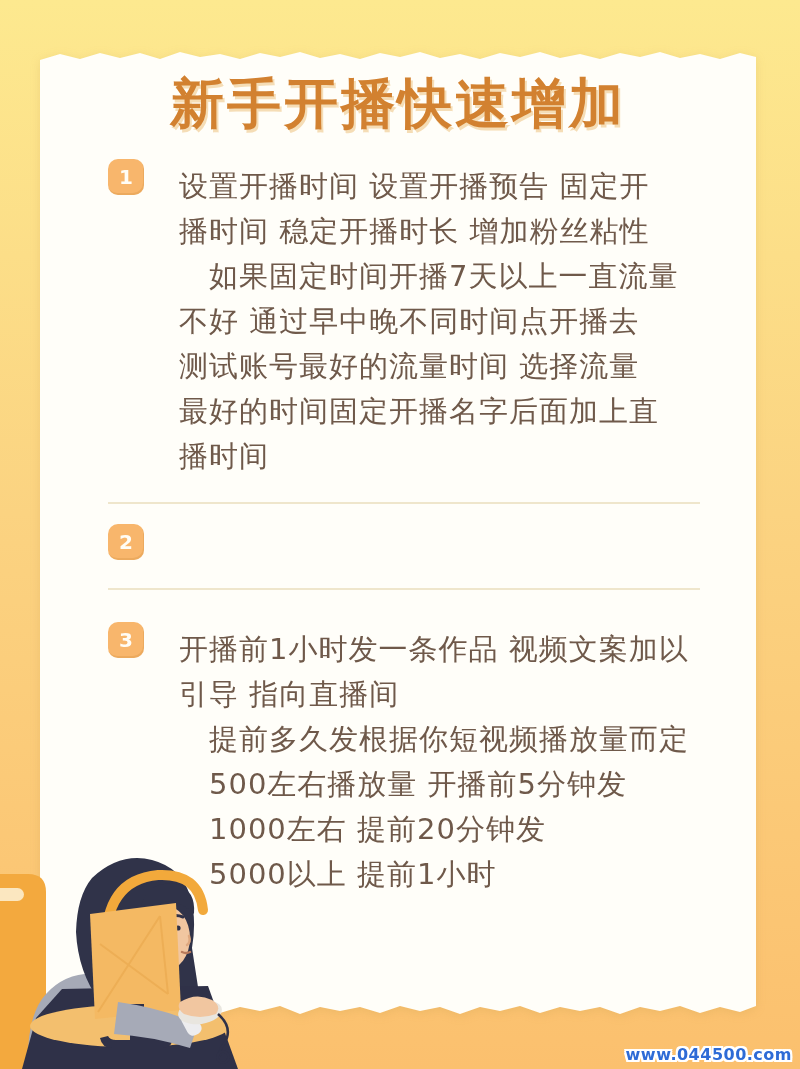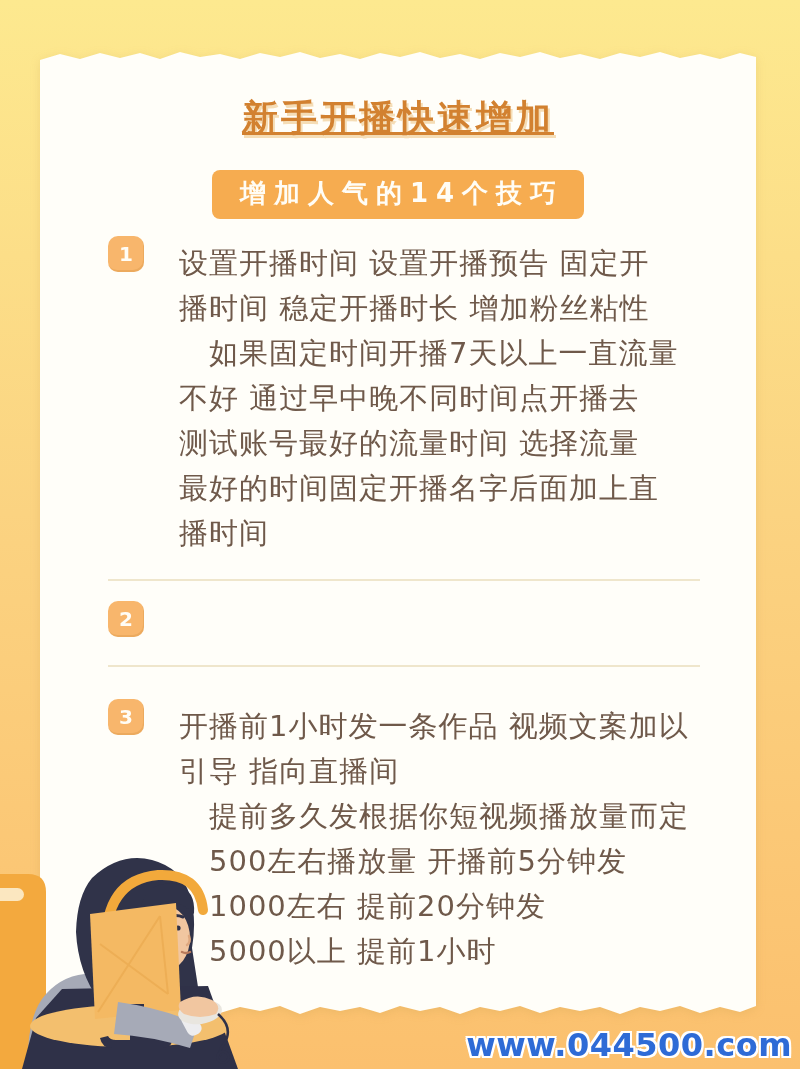--- a/index.html
+++ b/index.html
@@ -5,24 +5,23 @@
   html,body{margin:0;padding:0;}
   body{
     width:800px;height:1069px;position:relative;overflow:hidden;
     font-family:"DejaVu Sans",sans-serif;
     background:linear-gradient(180deg,var(--bg-top,#FDE98F) 0%,#FBD381 48%,var(--bg-bottom,#FBC06E) 100%);
   }
   .card-svg{position:absolute;left:40px;top:50px;width:716px;height:966px;z-index:1;
     filter:drop-shadow(0 2px 5px rgba(180,140,60,.18));}
   .content{position:absolute;left:40px;top:50px;width:716px;height:966px;z-index:2;box-sizing:border-box;padding-top:16px;}
   .poster-title{
-    margin:14px;text-align:center;font-size:36px;font-weight:bold;line-height:76px;
+    margin:0;text-align:center;font-size:54px;font-weight:bold;line-height:76px;
     color:var(--title,#D28130);letter-spacing:3px;
     text-shadow:2px 3px 0 #F5DDB6;
-    text-decoration:underline;
   }
   .subtitle-badge{
     display:block;width:max-content;margin:9px auto 0;
     background:var(--badge-bg,#F6AC50);color:#FFFDF6;border-radius:8px;
     font-size:26px;font-weight:bold;letter-spacing:8px;
     padding:6px 20px 8px 28px;
   }
   .tips{margin:13px 48px 0 68px;}
   .tip{display:flex;align-items:flex-start;gap:26px;}
   .tip-num{
@@ -36,38 +35,37 @@
     white-space:pre-line;letter-spacing:1px;margin:9px;
   }
   .divider{height:0;border:none;border-top:2px solid var(--divider,#EFE6CC);margin:0;width:calc(100% - 8px);}
   .divider-1{margin-top:14px;}
   .tip-2{margin-top:16px;}
   .divider-2{margin-top:28px;}
   .tip-3{margin-top:28px;}
   .illustration{position:absolute;left:0;top:852px;width:312px;height:217px;z-index:3;}
   .watermark{
     position:absolute;right:8px;bottom:5px;z-index:4;
-    font-size:32px;font-weight:bold;letter-spacing:.5px;color:var(--url-blue,#2E6BD6);
+    font-size:16px;font-weight:bold;letter-spacing:.5px;color:var(--url-blue,#2E6BD6);
     text-shadow:-2px -2px 0 #fff,2px -2px 0 #fff,-2px 2px 0 #fff,2px 2px 0 #fff,0 2px 0 #fff,2px 0 0 #fff,-2px 0 0 #fff,0 -2px 0 #fff;
     padding-left:20px;
   }
 </style>
 </head>
 <body>
 
 <svg class="card-svg" viewBox="0 0 716 966" preserveAspectRatio="none" aria-hidden="true">
   <path fill="#FFFEF9" d="M0,10 L20,4 40,9 60,3 80,8 100,3 120,9 140,2 160,7 180,4 200,9 220,3 240,7 260,2 280,8 300,4 320,9 340,3 360,7 380,2 400,8 420,4 440,9 460,3 480,7 500,2 520,8 540,4 560,9 580,3 600,7 620,2 640,8 660,4 680,9 700,3 716,7
   L716,956
   L700,962 680,957 660,963 640,956 620,961 600,957 580,964 560,957 540,961 520,957 500,963 480,956 460,961 440,957 420,964 400,957 380,961 360,956 340,963 320,957 300,961 280,957 260,964 240,956 220,961 200,957 180,963 160,956 140,961 120,957 100,964 80,957 60,961 40,956 20,963 0,958 Z"></path>
 </svg>
 
 <div class="content">
   <h1 class="poster-title"><span>新手开播快速增加</span><br></h1>
 
-  <span class="subtitle-badge">增加人气的14个技巧</span>
 
   <div class="tips">
     <div class="tip tip-1">
       <div class="tip-num">1</div>
       <p class="tip-text">设置开播时间 设置开播预告 固定开
 播时间 稳定开播时长 增加粉丝粘性
 　如果固定时间开播7天以上一直流量
 不好 通过早中晚不同时间点开播去
 测试账号最好的流量时间 选择流量
 最好的时间固定开播名字后面加上直

